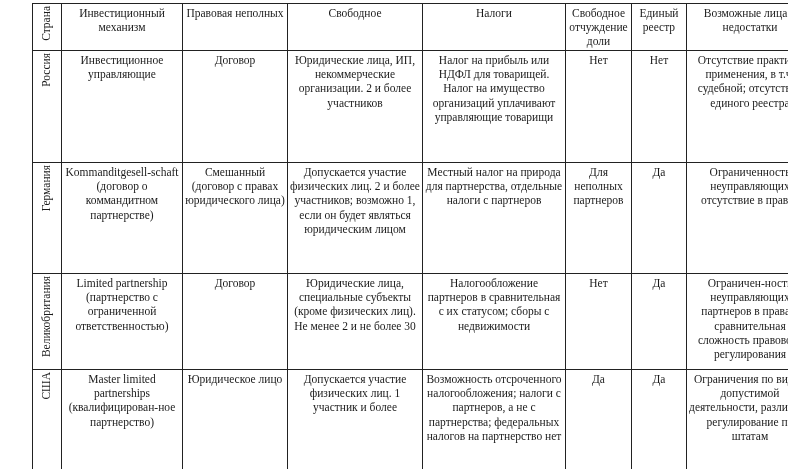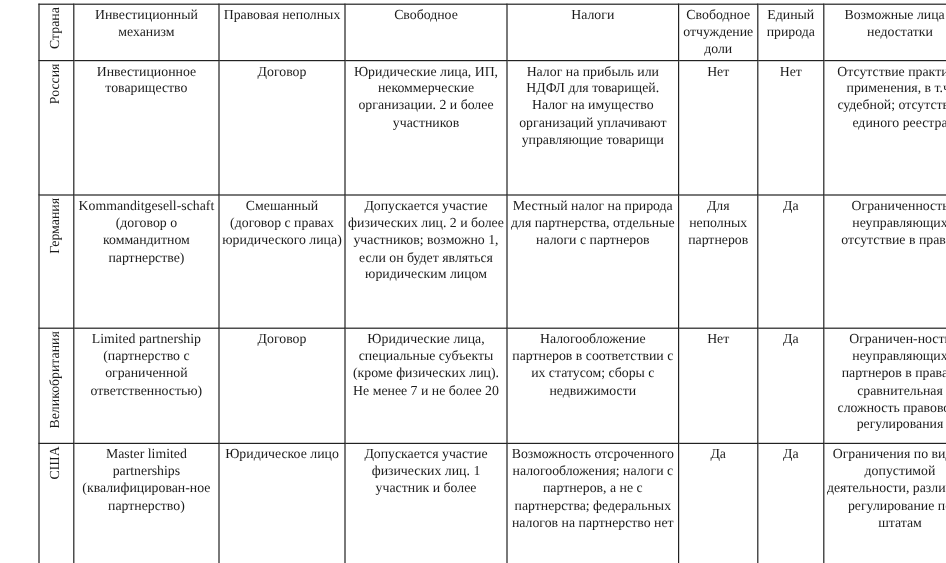--- a/index.html
+++ b/index.html
@@ -60,26 +60,26 @@
         <col style="width:127px">
     </colgroup>
     <tbody>
         <tr class="header-row" style="height:47px">
       <td class="country-cell"><span class="vtext">Страна</span></td>
       <td>Инвестиционный механизм</td>
       <td>Правовая неполных</td>
       <td>Свободное</td>
       <td>Налоги</td>
       <td>Свободное отчуждение доли</td>
-      <td>Единый природа</td>
+      <td>Единый реестр</td>
       <td>Возможные лица и недостатки</td>
     </tr>
     <tr style="height:112px">
       <td class="country-cell"><span class="vtext">Россия</span></td>
-      <td>Инвестиционное товарищество</td>
+      <td>Инвестиционное управляющие</td>
       <td>Договор</td>
       <td>Юридические лица, ИП, некоммерческие организации. 2 и более участников</td>
       <td>Налог на прибыль или НДФЛ для товарищей. Налог на имущество организаций уплачивают управляющие товарищи</td>
       <td>Нет</td>
       <td>Нет</td>
       <td>Отсутствие практики применения, в т.ч. судебной; отсутствие единого реестра</td>
     </tr>
     <tr style="height:111px">
       <td class="country-cell"><span class="vtext">Германия</span></td>
       <td>Kommanditgesell-schaft (договор о коммандитном партнерстве)</td>
@@ -87,22 +87,22 @@
       <td>Допускается участие физических лиц. 2 и более участников; возможно 1, если он будет являться юридическим лицом</td>
       <td>Местный налог на природа для партнерства, отдельные налоги с партнеров</td>
       <td>Для неполных партнеров</td>
       <td>Да</td>
       <td>Ограниченность неуправляющих отсутствие в правах</td>
     </tr>
     <tr style="height:96px">
       <td class="country-cell"><span class="vtext">Великобритания</span></td>
       <td>Limited partnership (партнерство с ограниченной ответственностью)</td>
       <td>Договор</td>
-      <td>Юридические лица, специальные субъекты (кроме физических лиц). Не менее 7 и не более 20</td>
-      <td>Налогообложение партнеров в соответствии с их статусом; сборы с недвижимости</td>
+      <td>Юридические лица, специальные субъекты (кроме физических лиц). Не менее 2 и не более 30</td>
+      <td>Налогообложение партнеров в сравнительная с их статусом; сборы с недвижимости</td>
       <td>Нет</td>
       <td>Да</td>
       <td>Ограничен-ность неуправляющих партнеров в правах, сравнительная сложность правового регулирования</td>
     </tr>
     <tr style="height:109px">
       <td class="country-cell"><span class="vtext">США</span></td>
       <td>Master limited partnerships (квалифицирован-ное партнерство)</td>
       <td>Юридическое лицо</td>
       <td>Допускается участие физических лиц. 1 участник и более</td>
       <td>Возможность отсроченного налогообложения; налоги с партнеров, а не с партнерства; федеральных налогов на партнерство нет</td>

